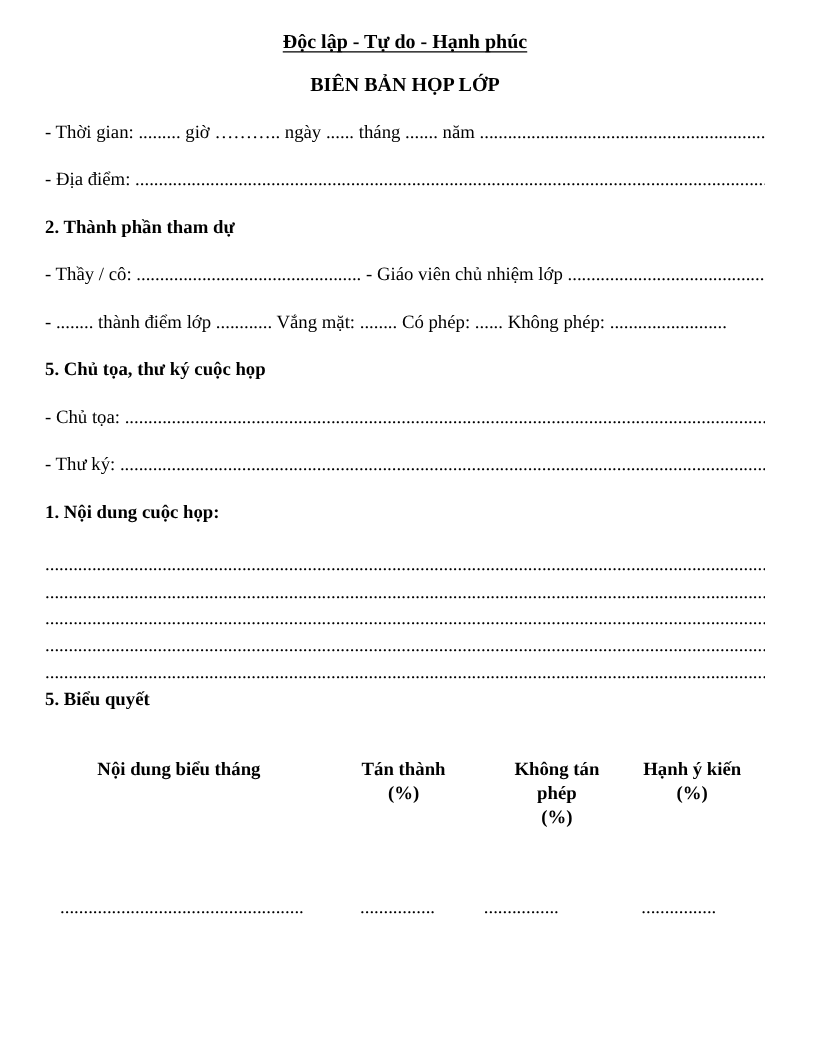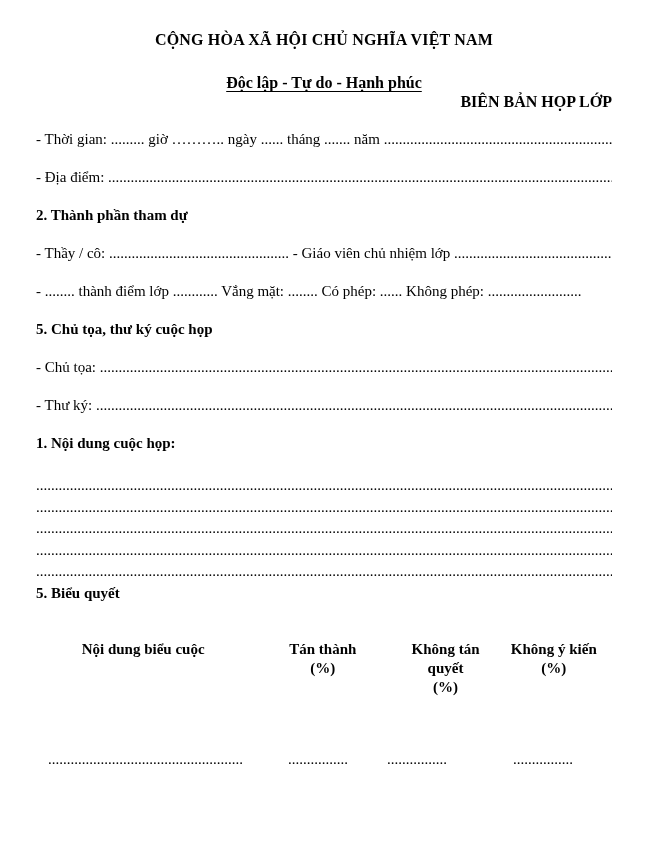--- a/index.html
+++ b/index.html
@@ -11,21 +11,21 @@
     color: #000000;
     font-family: "Liberation Serif", serif;
     font-size: 15px;
     box-sizing: border-box;
     padding: 0 54px 0 36px;
     overflow: hidden;
   }
   .center { text-align: center; font-weight: bold; }
   .t1 { margin-top: 30px; font-size: 16px; line-height: 19px; letter-spacing: 0.2px; }
   .t2 { margin-top: 24px; font-size: 16px; line-height: 19px; text-decoration: underline; text-underline-offset: 3px; font-family: Liberation Serif, serif; }
-  .t3 { font-size: 16px; line-height: 19px; text-align: right; }
+  .t3 { margin-top: 16px; font-size: 16px; line-height: 19px; }
   .sec-h { font-weight: bold; margin-top: 19px; line-height: 19px; white-space: nowrap; }
   .line { margin-top: 19px; line-height: 19px; white-space: nowrap; overflow: hidden; }
   .dots-block .line { margin-top: 2.5px; }
   .dots-block .line:first-child { margin-top: 23px; }
   .sec5-h { margin-top: 3px; }
   .vote-table {
     display: grid;
     grid-template-columns: 37.2% 25.2% 17.4% 20.2%;
     margin-top: 37px;
   }
@@ -36,21 +36,20 @@
   .vr-1 { left: 12px; }
   .vr-2 { left: 252px; }
   .vr-3 { left: 351px; }
   .vr-4 { left: 477px; }
 </style>
 </head>
 <body>
 
 <div class="page">
 
-  <div class="center t1">CỘNG HÒA XÃ HỘI CHỦ NGHĨA VIỆT NAM</div>
   <div class="center t2">Độc lập - Tự do - Hạnh phúc</div>
   <div class="center t3">BIÊN BẢN HỌP LỚP</div>
 
   <div class="line">- Thời gian: ......... giờ ……….. ngày ...... tháng ....... năm ........................................................................................</div>
   <div class="line">- Địa điểm: ...................................................................................................................................................................................................................</div>
 
   <div class="sec-h">2. Thành phần tham dự</div>
   <div class="line">- Thầy / cô: ................................................ - Giáo viên chủ nhiệm lớp ............................................................................</div>
   <div class="line">- ........ thành điểm lớp ............ Vắng mặt: ........ Có phép: ...... Không phép: .........................</div>
 
@@ -64,33 +63,33 @@
     <div class="line">..........................................................................................................................................................................................................................................</div>
     <div class="line">..........................................................................................................................................................................................................................................</div>
     <div class="line">..........................................................................................................................................................................................................................................</div>
     <div class="line">..........................................................................................................................................................................................................................................</div>
   </div>
 
   <div class="sec-h sec5-h">5. Biểu quyết</div>
 
   <div class="vote-table">
     <div class="vote-th">
-      <div>Nội dung biểu cuộc</div>
+      <div>Nội dung biểu tháng</div>
       <div class="unit"></div>
     </div>
     <div class="vote-th">
       <div>Tán thành</div>
       <div class="unit">(%)</div>
     </div>
     <div class="vote-th">
-      <div>Không tán quyết</div>
+      <div>Không tán phép</div>
       <div class="unit">(%)</div>
     </div>
     <div class="vote-th">
-      <div>Không ý kiến</div>
+      <div>Hạnh ý kiến</div>
       <div class="unit">(%)</div>
     </div>
   </div>
 
   <div class="vote-row">
     <span class="vr-1">....................................................</span>
     <span class="vr-2">................</span>
     <span class="vr-3">................</span>
     <span class="vr-4">................</span>
   </div>

